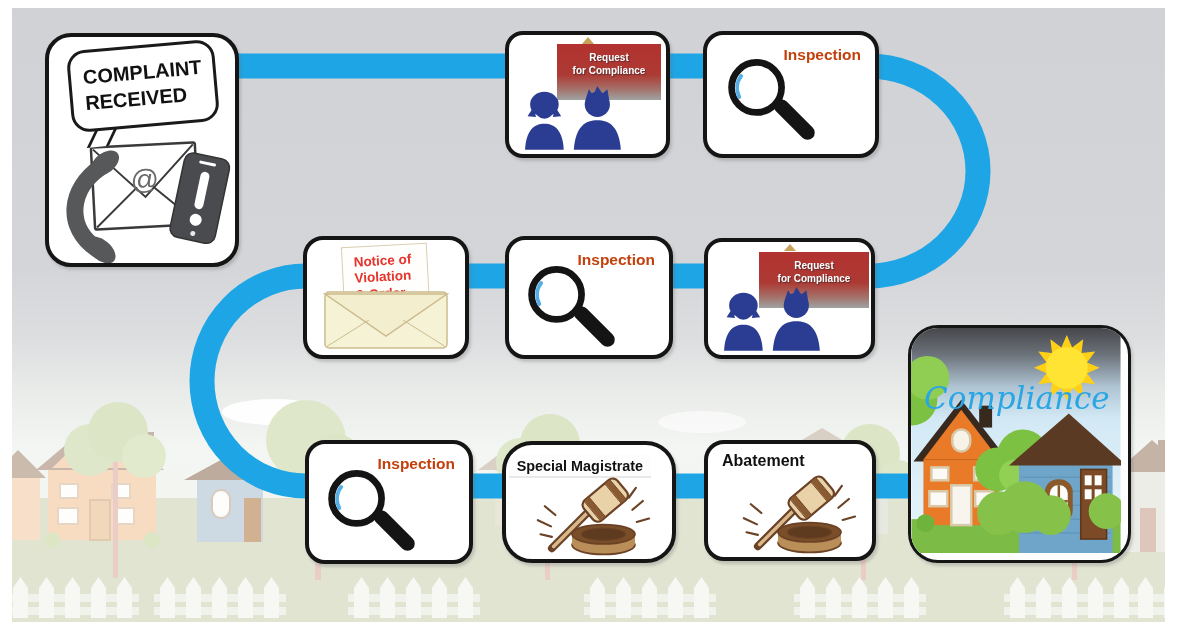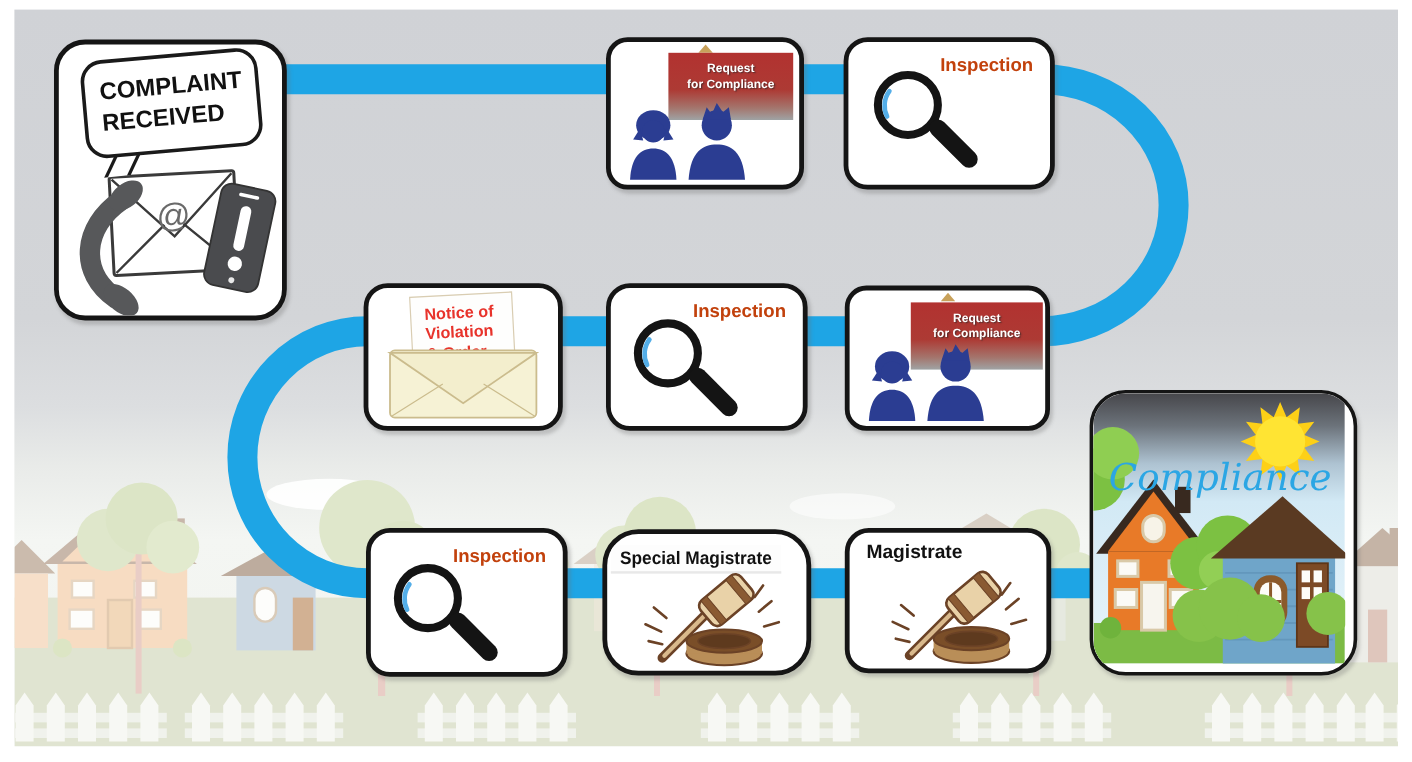--- a/index.html
+++ b/index.html
@@ -279,21 +279,21 @@
           <rect x="78" y="16" width="7" height="30" fill="#8a5a32" stroke-width="1"></rect>
           <rect x="109" y="16" width="7" height="30" fill="#8a5a32" stroke-width="1"></rect>
         </g>
         <path d="M28,38 l12,10 M20,54 l15,7 M23,70 l13,3" fill="none" stroke-width="2.5"></path>
         <path d="M128,42 l12,-10 M133,56 l14,-4 M124,28 l8,-11" fill="none" stroke-width="2.5"></path>
       </g>
     </svg>
   </div>
 
   <div class="box" style="left:704px;top:440px;width:164px;height:113px;border-radius:20px;">
-    <span class="ab-label">Magistrate</span>
+    <span class="ab-label">Abatement</span>
     <svg class="gavel" width="132" height="84" viewBox="0 0 150 96" style="left:18px;bottom:2px;">
       <g stroke="#6b4226" stroke-linecap="round">
         <ellipse cx="95" cy="82" rx="36" ry="11" fill="#b98e58" stroke-width="2"></ellipse>
         <rect x="59" y="70" width="72" height="12" fill="#b98e58" stroke-width="0"></rect>
         <ellipse cx="95" cy="70" rx="36" ry="11" fill="#7a4e28" stroke-width="2"></ellipse>
         <ellipse cx="95" cy="70" rx="25" ry="7" fill="#5e3a1e" stroke-width="1.5"></ellipse>
         <line x1="36" y1="86" x2="86" y2="36" stroke-width="9"></line>
         <line x1="38" y1="84" x2="84" y2="38" stroke="#d9b98c" stroke-width="4"></line>
         <g transform="rotate(-40 97 31)">
           <rect x="72" y="16" width="50" height="30" rx="7" fill="#e9d2a8" stroke-width="2.5"></rect>

